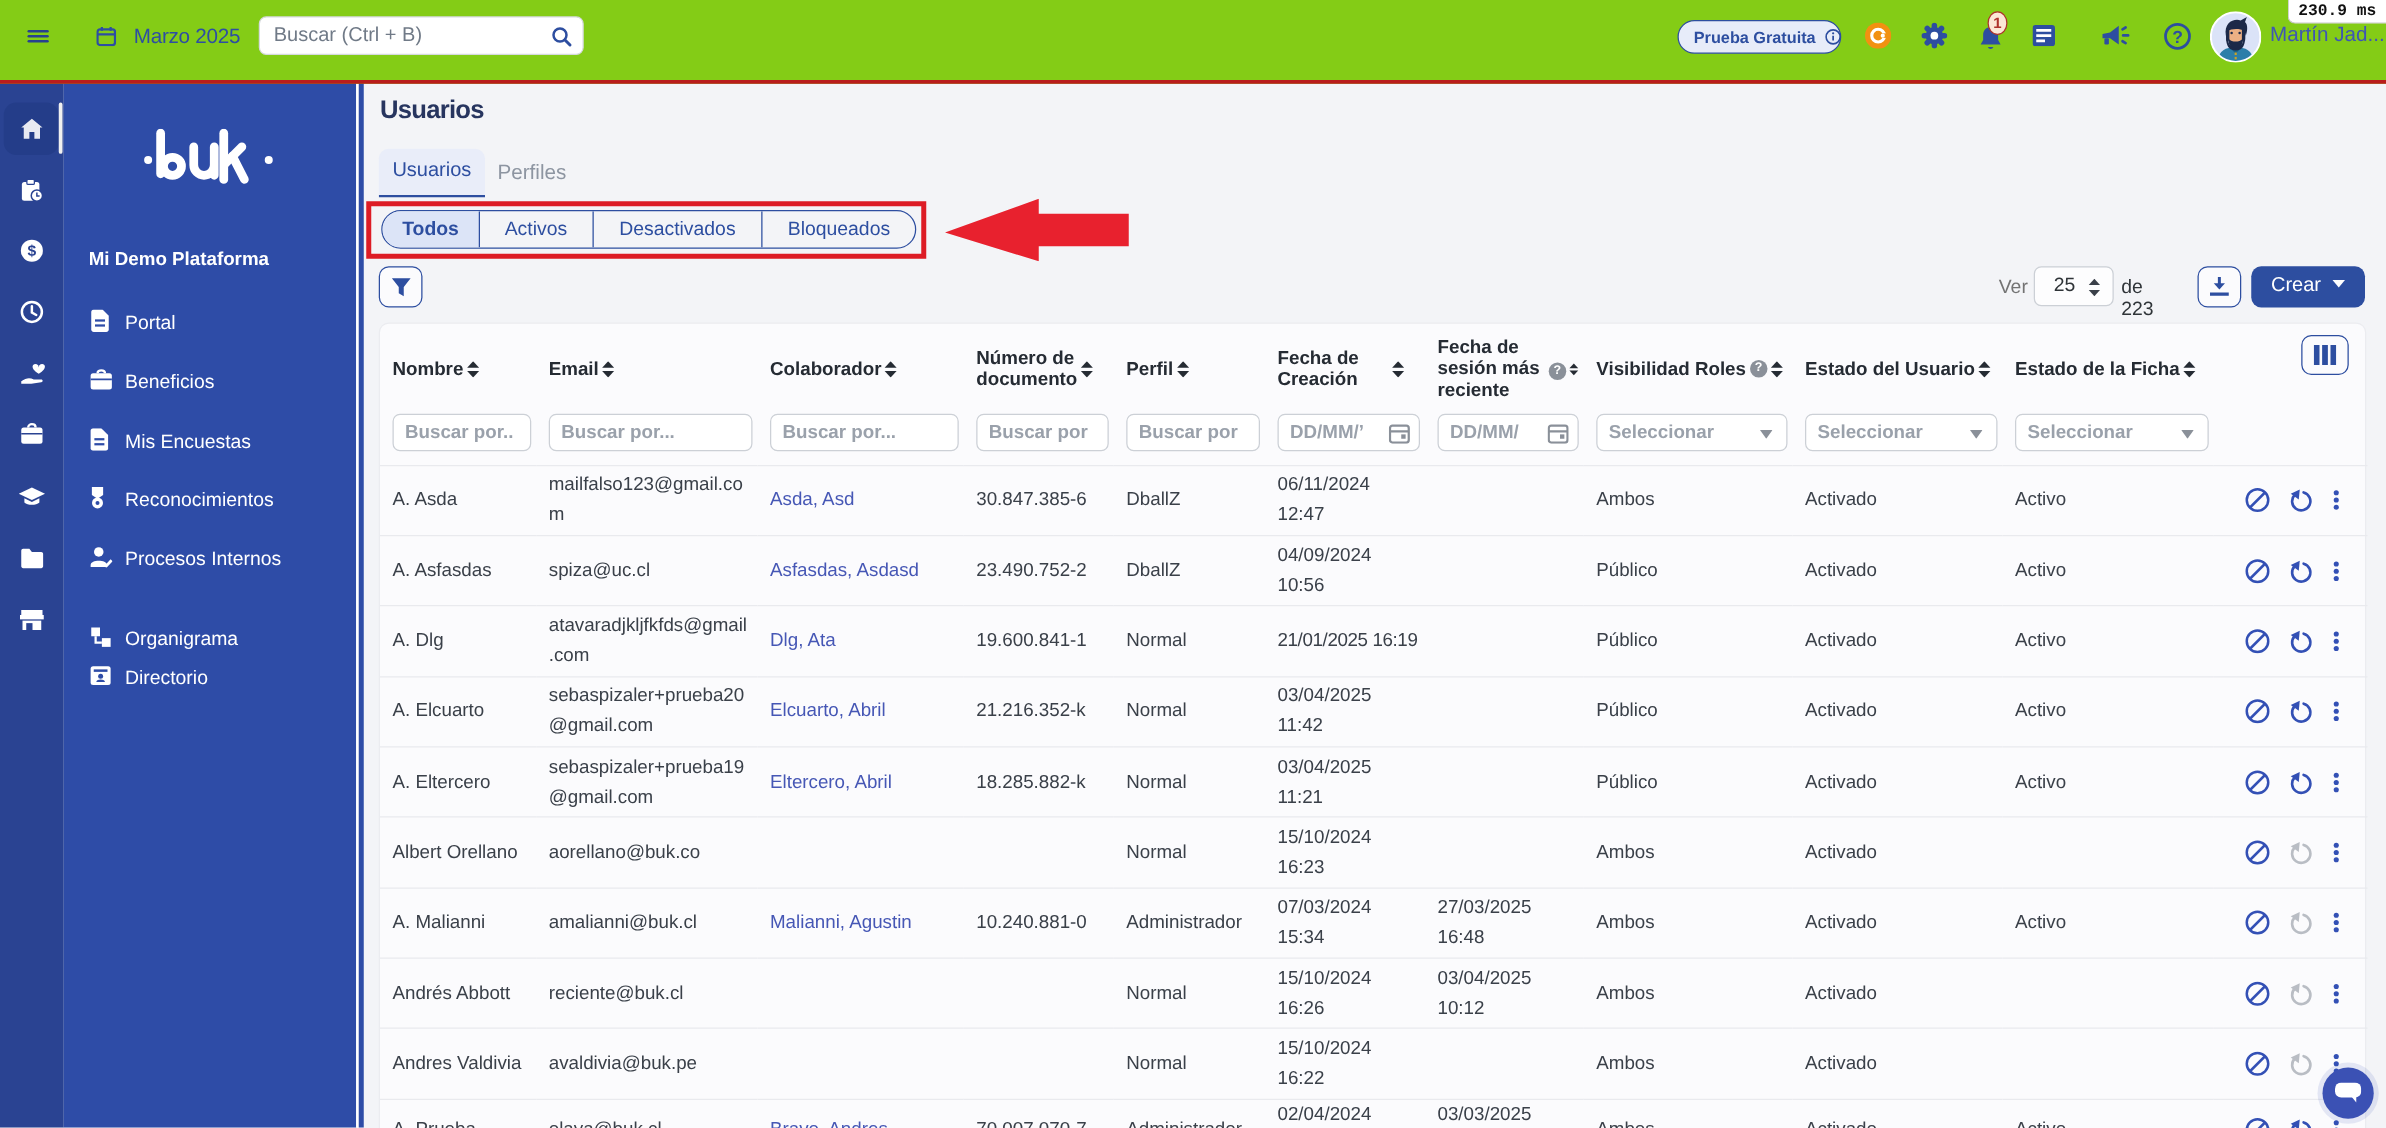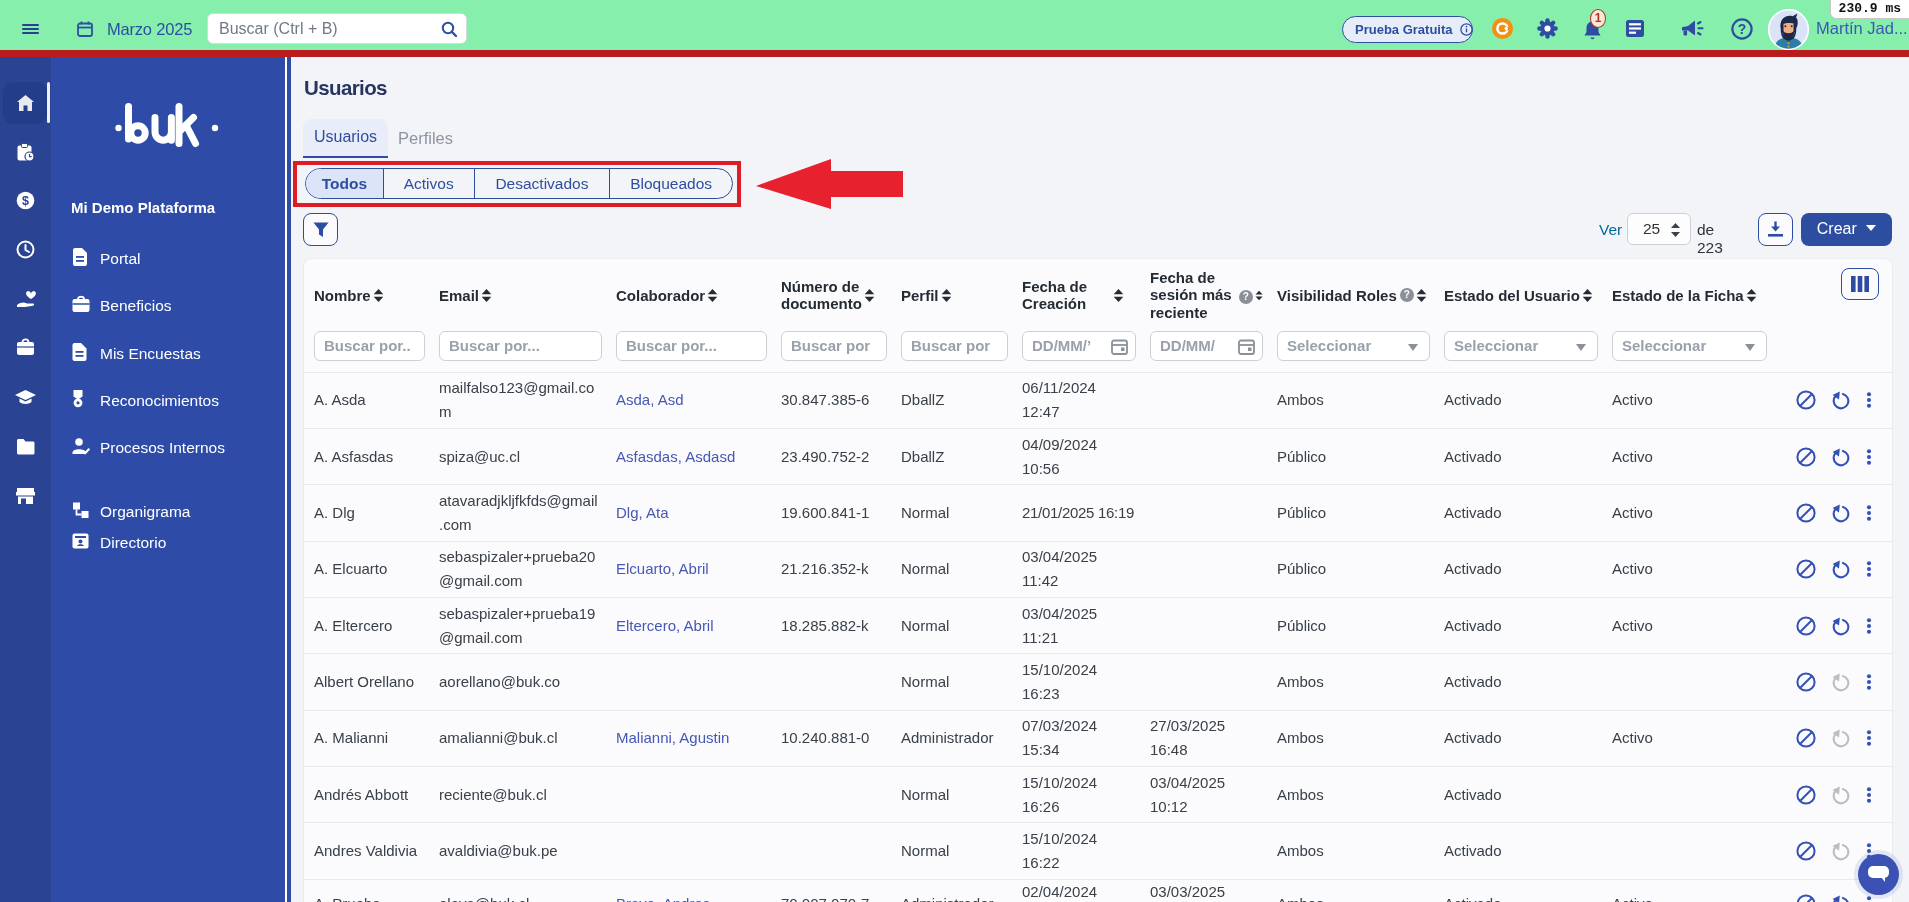--- a/index.html
+++ b/index.html
@@ -1,20 +1,20 @@
 <!DOCTYPE html>
 <html><head>
 <meta charset="utf-8">
 <style>
 * { margin:0; padding:0; box-sizing:border-box; }
 html,body { width:1909px; height:902px; overflow:hidden; background:#f3f4f7; font-family:"Liberation Sans", sans-serif; }
 .abs { position:absolute; }
 
 
-#topbar { position:absolute; left:0; top:0; width:1909px; height:57px; background:#86efac; border-bottom:7px solid #b91c1c; z-index:5; }
+#topbar { position:absolute; left:0; top:0; width:1909px; height:67px; background:#84cc16; border-bottom:3px solid #b91c1c; z-index:5; }
 #hamb span { display:block; width:16.5px; height:2.3px; background:#27418f; border-radius:2px; margin-bottom:1.7px; }
 #marzo { position:absolute; left:107px; top:20px; font-size:16.5px; color:#2d4ea3; font-weight:400; letter-spacing:-0.2px; }
 #searchbox { position:absolute; left:207px; top:13px; width:260px; height:31px; background:#fff; border:1px solid #d6d9de; border-radius:6px; }
 #searchbox .ph { position:absolute; left:11px; top:6px; font-size:16px; color:#707a87; }
 #pill { position:absolute; left:1342px; top:16px; width:131px; height:27px; border:1.5px solid #2d4ea0; background:#e7ecf9; border-radius:14px; color:#2d4ea0; font-weight:bold; font-size:13px; display:flex; align-items:center; padding-left:12px; white-space:nowrap; }
 #martin { position:absolute; left:1816px; top:19px; font-size:16.5px; color:#3f56b4; }
 #ms { position:absolute; right:0; top:0; background:#ffffff; border:1px solid #c7c7c7; border-top:none; border-right:none; border-radius:0 0 0 6px; font-family:"Liberation Mono", monospace; font-size:13px; font-weight:bold; color:#111; padding:1px 8px 2px 8px; z-index:9; }
 
 
 #rail { position:absolute; left:0; top:57px; width:51px; height:845px; background:#2a4392; }
@@ -34,21 +34,21 @@
 #h1 { position:absolute; left:19px; top:19px; font-size:20.5px; font-weight:bold; color:#27355f; letter-spacing:-0.6px; }
 #tabU { position:absolute; left:18px; top:62px; width:85px; height:38.5px; background:#e9edf9; border-radius:8px 8px 0 0; border-bottom:2.5px solid #2d4ea0; color:#2d4ea0; font-size:16px; text-align:center; line-height:36px; }
 #tabP { position:absolute; left:113px; top:62px; font-size:16.5px; color:#8d95a1; line-height:38px; }
 #segwrap { position:absolute; left:20px; top:111px; width:428px; height:31px; border:1px solid #2d4ea0; border-radius:16px; background:transparent; overflow:hidden; display:flex; }
 .seg { height:100%; font-size:15.5px; color:#2d4ea0; text-align:center; line-height:29px; border-right:1px solid #2d4ea0; }
 .seg:last-child { border-right:none; }
 #seg1 { width:78px; background:#dce4f7; font-weight:bold; }
 #seg2 { width:91px; } #seg3 { width:136px; } #seg4 { width:122px; }
 #redrect { position:absolute; left:8px; top:104px; width:448px; height:46px; border:4.5px solid #dd1c25; }
 #filterbtn { position:absolute; left:18px; top:156px; width:35px; height:33px; border:1.5px solid #2d4ea0; border-radius:8px; background:#fbfbfd; }
-#verlbl { position:absolute; left:1314px; top:164px; font-size:15.5px; color:#0369a1;text-align:right; }
+#verlbl { position:absolute; left:1314px; top:164px; font-size:15.5px; color:#737373;text-align:right; }
 #versel { position:absolute; left:1342px; top:156px; width:64px; height:32px; border:1px solid #ccd0d6; border-radius:6px; background:#fdfdfe; font-size:15.5px; color:#2f3438; line-height:30px; padding-left:15px; }
 #de144 { position:absolute; left:1412px; top:164px; font-size:15.5px; color:#2f3438; }
 #dlbtn { position:absolute; left:1473px; top:156px; width:35px; height:33px; border:1.5px solid #2d4ea0; border-radius:8px; background:#fbfbfd; }
 #crear { position:absolute; left:1516px; top:156px; width:91px; height:33px; background:#2d4ea0; border-radius:8px; color:#ffffff; font-size:16px; text-align:center; line-height:32px; }
 
 
 #card { position:absolute; left:18px; top:201px; width:1590px; height:720px; background:#fbfbfd; border:1px solid #ebecf0; border-radius:8px 8px 0 0; }
 #colpick { position:absolute; left:1537px; top:9px; width:38px; height:32px; border:1.5px solid #2d4ea0; border-radius:8px; background:#fbfbfd; }
 table { border-collapse:collapse; table-layout:fixed; width:1590px; position:absolute; left:0; top:0; }
 col.c1{width:125px} col.c2{width:177px} col.c3{width:165px} col.c4{width:120px} col.c5{width:121px}

